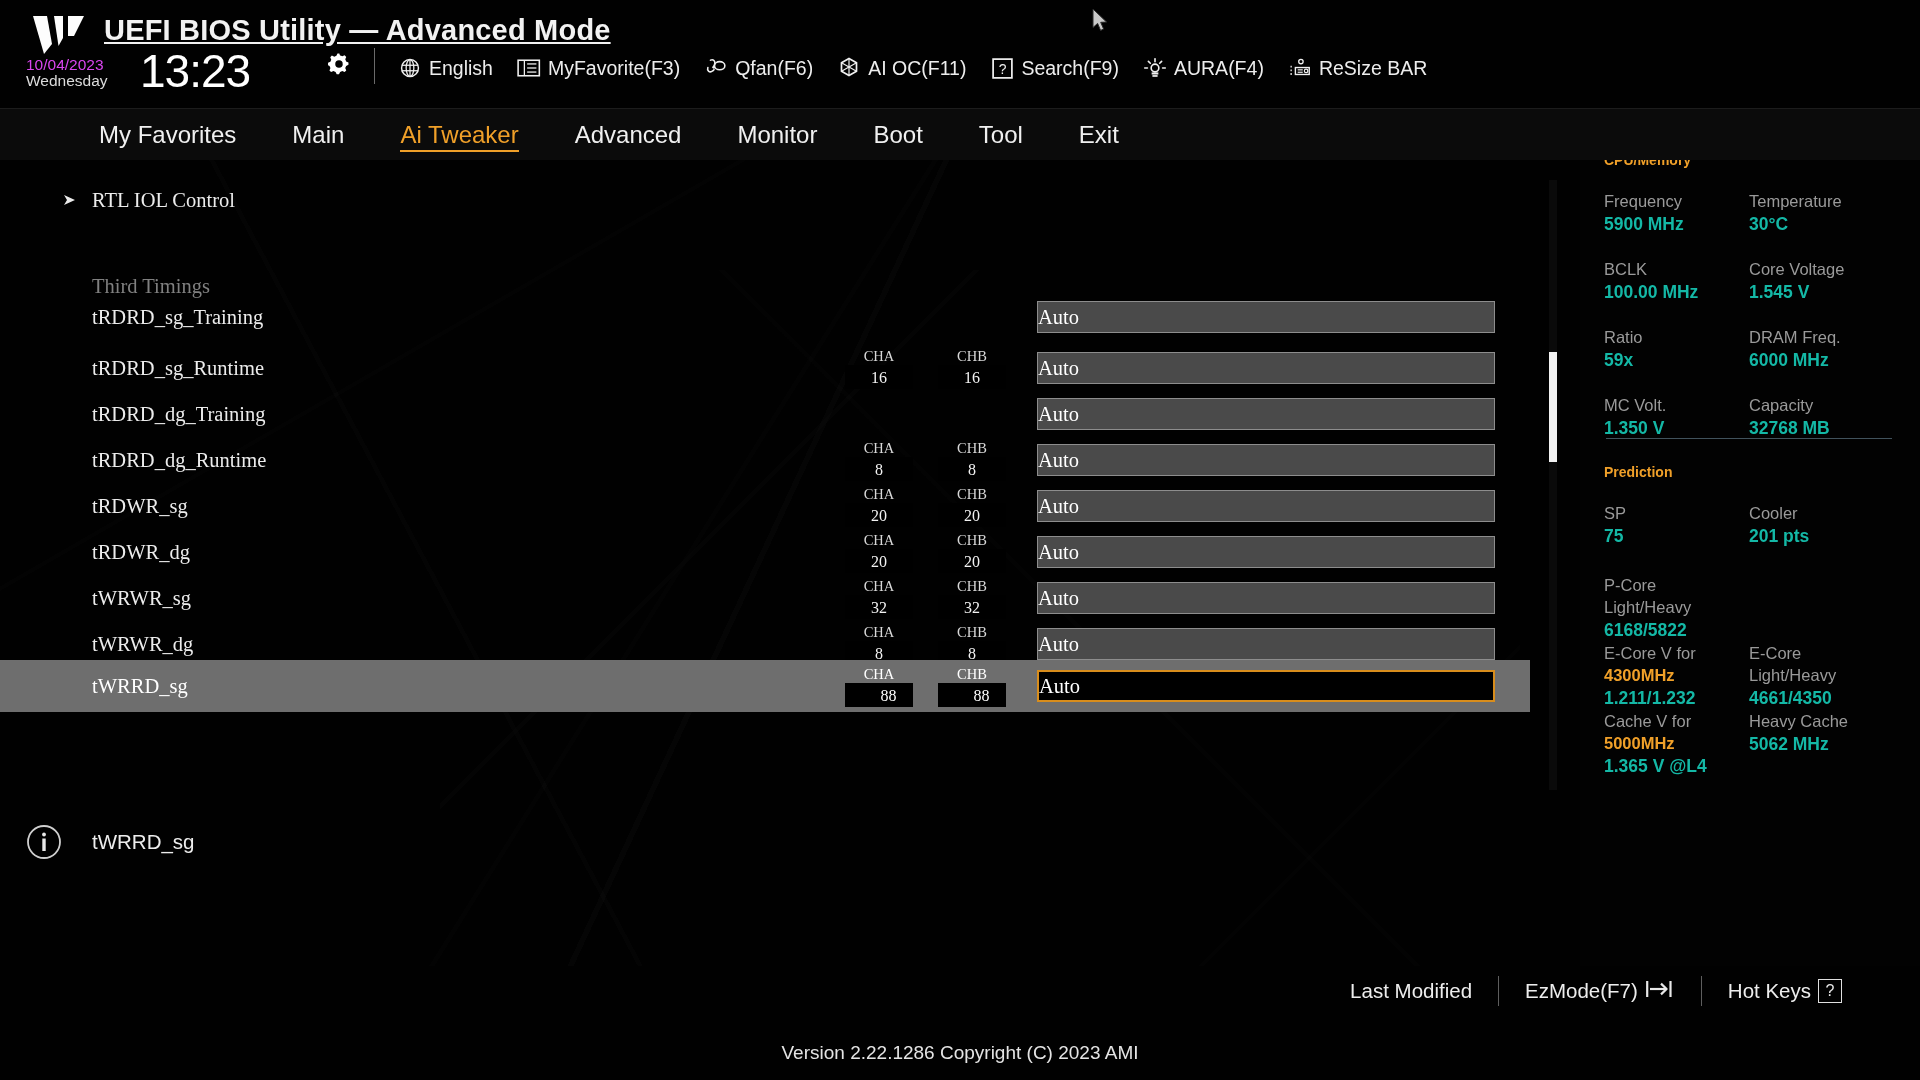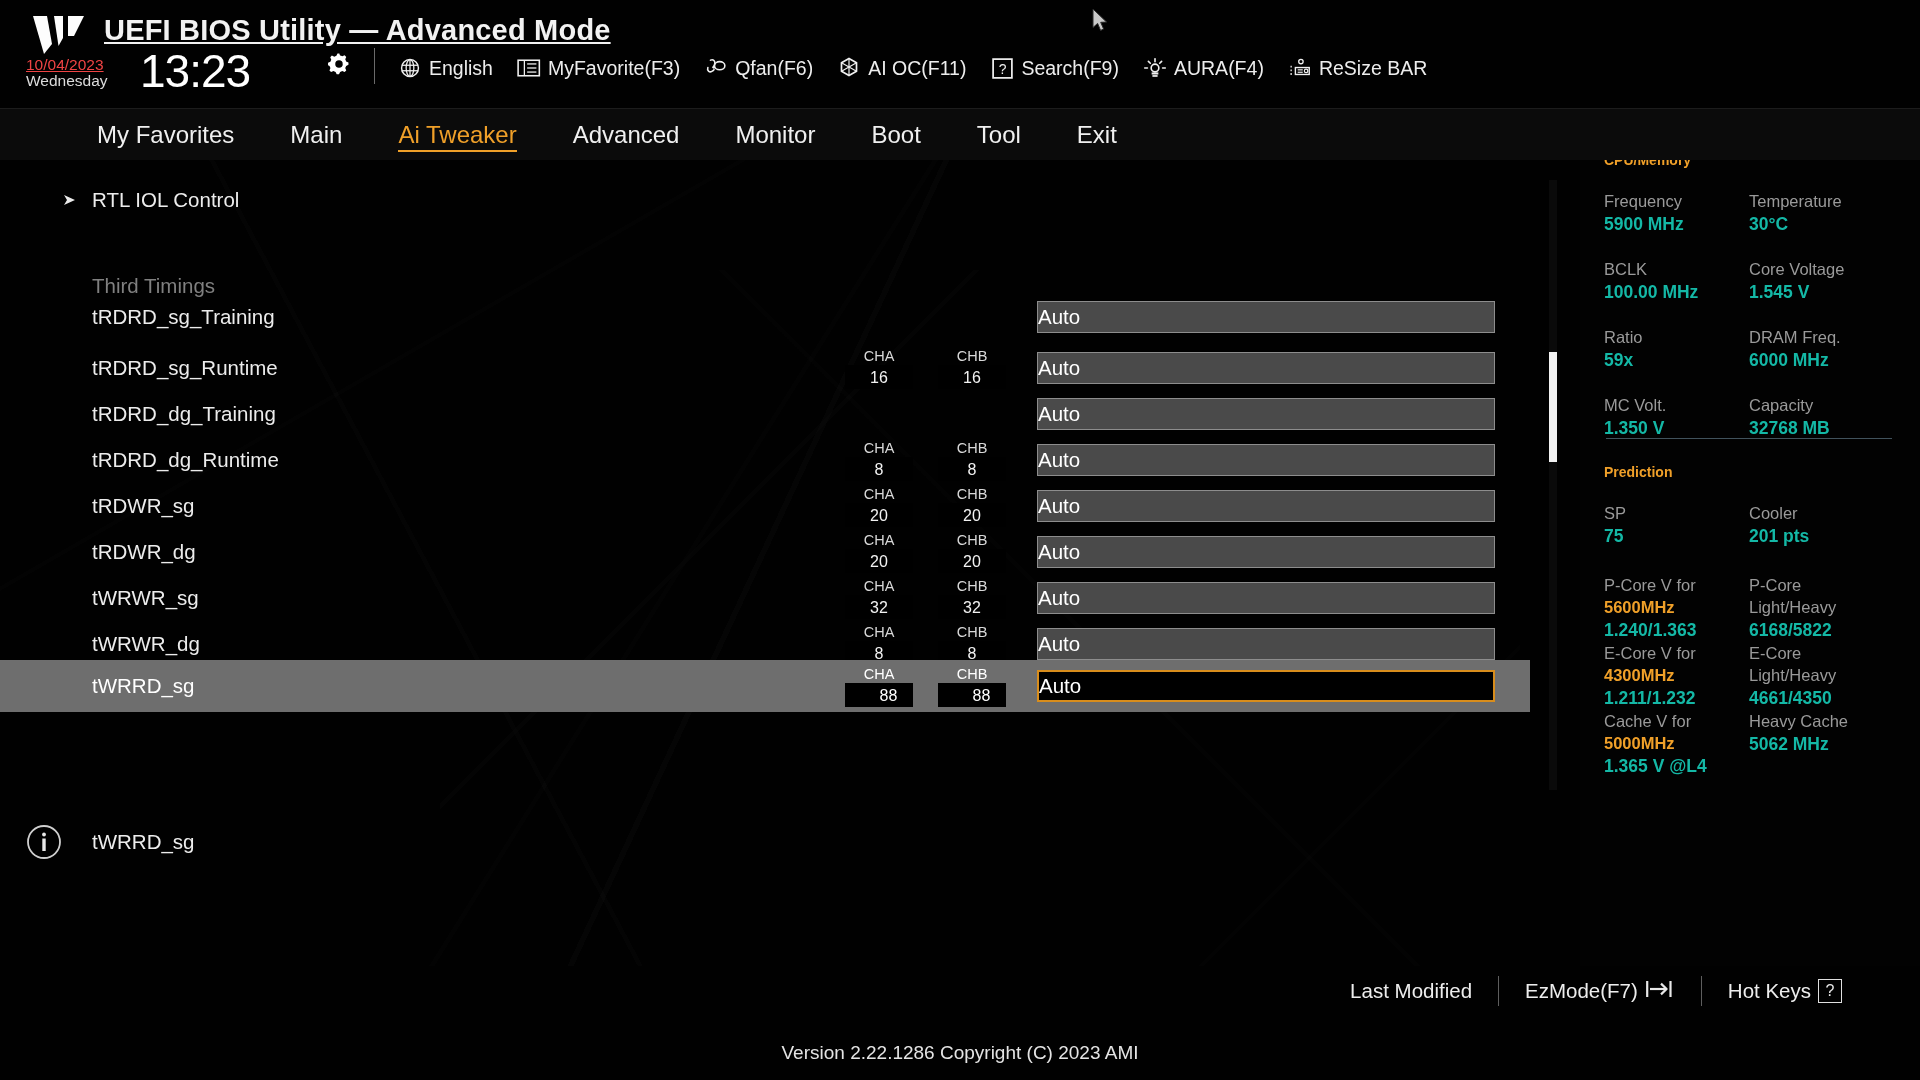--- a/index.html
+++ b/index.html
@@ -32,56 +32,56 @@
   }
 
   
   .header { position:absolute; left:0; top:0; width:1920px; height:108px; background:#010101; z-index:5; }
   .tuf-logo { position:absolute; left:30px; top:14px; width:58px; height:42px; }
   .title-text {
     position:absolute; left:104px; top:14px;
     font-size:29px; font-weight:bold; letter-spacing:.2px; color:#f2f2f2; white-space:nowrap;text-decoration:underline;
   }
   .datebox { position:absolute; left:26px; top:57px; width:110px; line-height:1.05; }
-  .datebox .d1 { font-size:15.5px; color:#ef4444;text-decoration:underline; }
+  .datebox .d1 { font-size:15.5px; color:#d946ef; }
   .datebox .d2 { font-size:15.5px; color:#dcdcdc; }
   .clock {
     position:absolute; left:140px; top:44px;
     font-size:46px; font-weight:normal; color:#fff; letter-spacing:-1px;
   }
   .gear-btn { position:absolute; left:325px; top:50px; width:28px; height:28px; cursor:pointer; }
   .hdr-div { position:absolute; left:374px; top:48px; width:1px; height:36px; background:#6a6a6a; }
 
   .toolbar { position:absolute; left:398px; top:52px; height:32px; display:flex; align-items:center; gap:24px; }
   .tb-item { display:flex; align-items:center; gap:7px; cursor:pointer; white-space:nowrap; }
   .tb-item .lbl { font-size:19.5px; color:#ededed; }
   .tb-ico { display:inline-flex; width:24px; height:24px; align-items:center; justify-content:center; flex:0 0 auto; }
 
   
   .navbar {
     position:absolute; left:0; top:108px; width:1920px; height:52px;
     background:#0b0b0b; z-index:5;
     border-top:1px solid #1c1c1c;
   }
-  .navtabs { display:flex; align-items:center; height:52px; padding-left:50px; gap:0;margin-left:19px; }
+  .navtabs { display:flex; align-items:center; height:52px; padding-left:71px; gap:0; }
   .navtab {
     font-size:24px; color:#f0f0f0; padding:0 28px; cursor:pointer; white-space:nowrap;
     position:relative; line-height:52px;
   }
   .navtab.active { color:#f0a029; }
   .navtab.active::after {
     content:""; position:absolute; left:28px; right:28px; bottom:9px; height:2px; background:#f0a029;
   }
 
   
   .content { position:absolute; left:0; top:160px; width:1580px; height:800px; overflow:hidden; }
 
   .row {
     position:absolute; left:0; width:1530px; height:56px;
-    display:flex; align-items:center;
+    display:flex; align-items:center;font-family:Liberation Serif, serif;
   }
   .row .rlabel {
     position:absolute; left:92px; font-size:20.5px; color:#ececec; white-space:nowrap;
   }
   .row.submenu .rlabel { left:92px; }
   .row.dim .rlabel { color:#808080; }
   .arrow-ico { position:absolute; left:62px; width:16px; height:16px; }
 
   .chcell { position:absolute; width:68px; text-align:center; }
   .chcell .chname { font-size:14.5px; color:#d8d8d8; line-height:17px; }
@@ -483,25 +483,20 @@
             <div class="hwm-k">SP</div>
             <div class="hwm-v">75</div>
           </div>
           <div class="hwm-col">
             <div class="hwm-k">Cooler</div>
             <div class="hwm-v">201 pts</div>
           </div>
         </div>
         <div class="hwm-pair">
           <div class="hwm-col">
-            <div class="hwm-k">P-Core V for</div>
-            <div class="hwm-k accent">5600MHz</div>
-            <div class="hwm-v">1.240/1.363</div>
-          </div>
-          <div class="hwm-col">
             <div class="hwm-k">P-Core</div>
             <div class="hwm-k">Light/Heavy</div>
             <div class="hwm-v">6168/5822</div>
           </div>
         </div>
         <div class="hwm-pair">
           <div class="hwm-col">
             <div class="hwm-k">E-Core V for</div>
             <div class="hwm-k accent">4300MHz</div>
             <div class="hwm-v">1.211/1.232</div>

